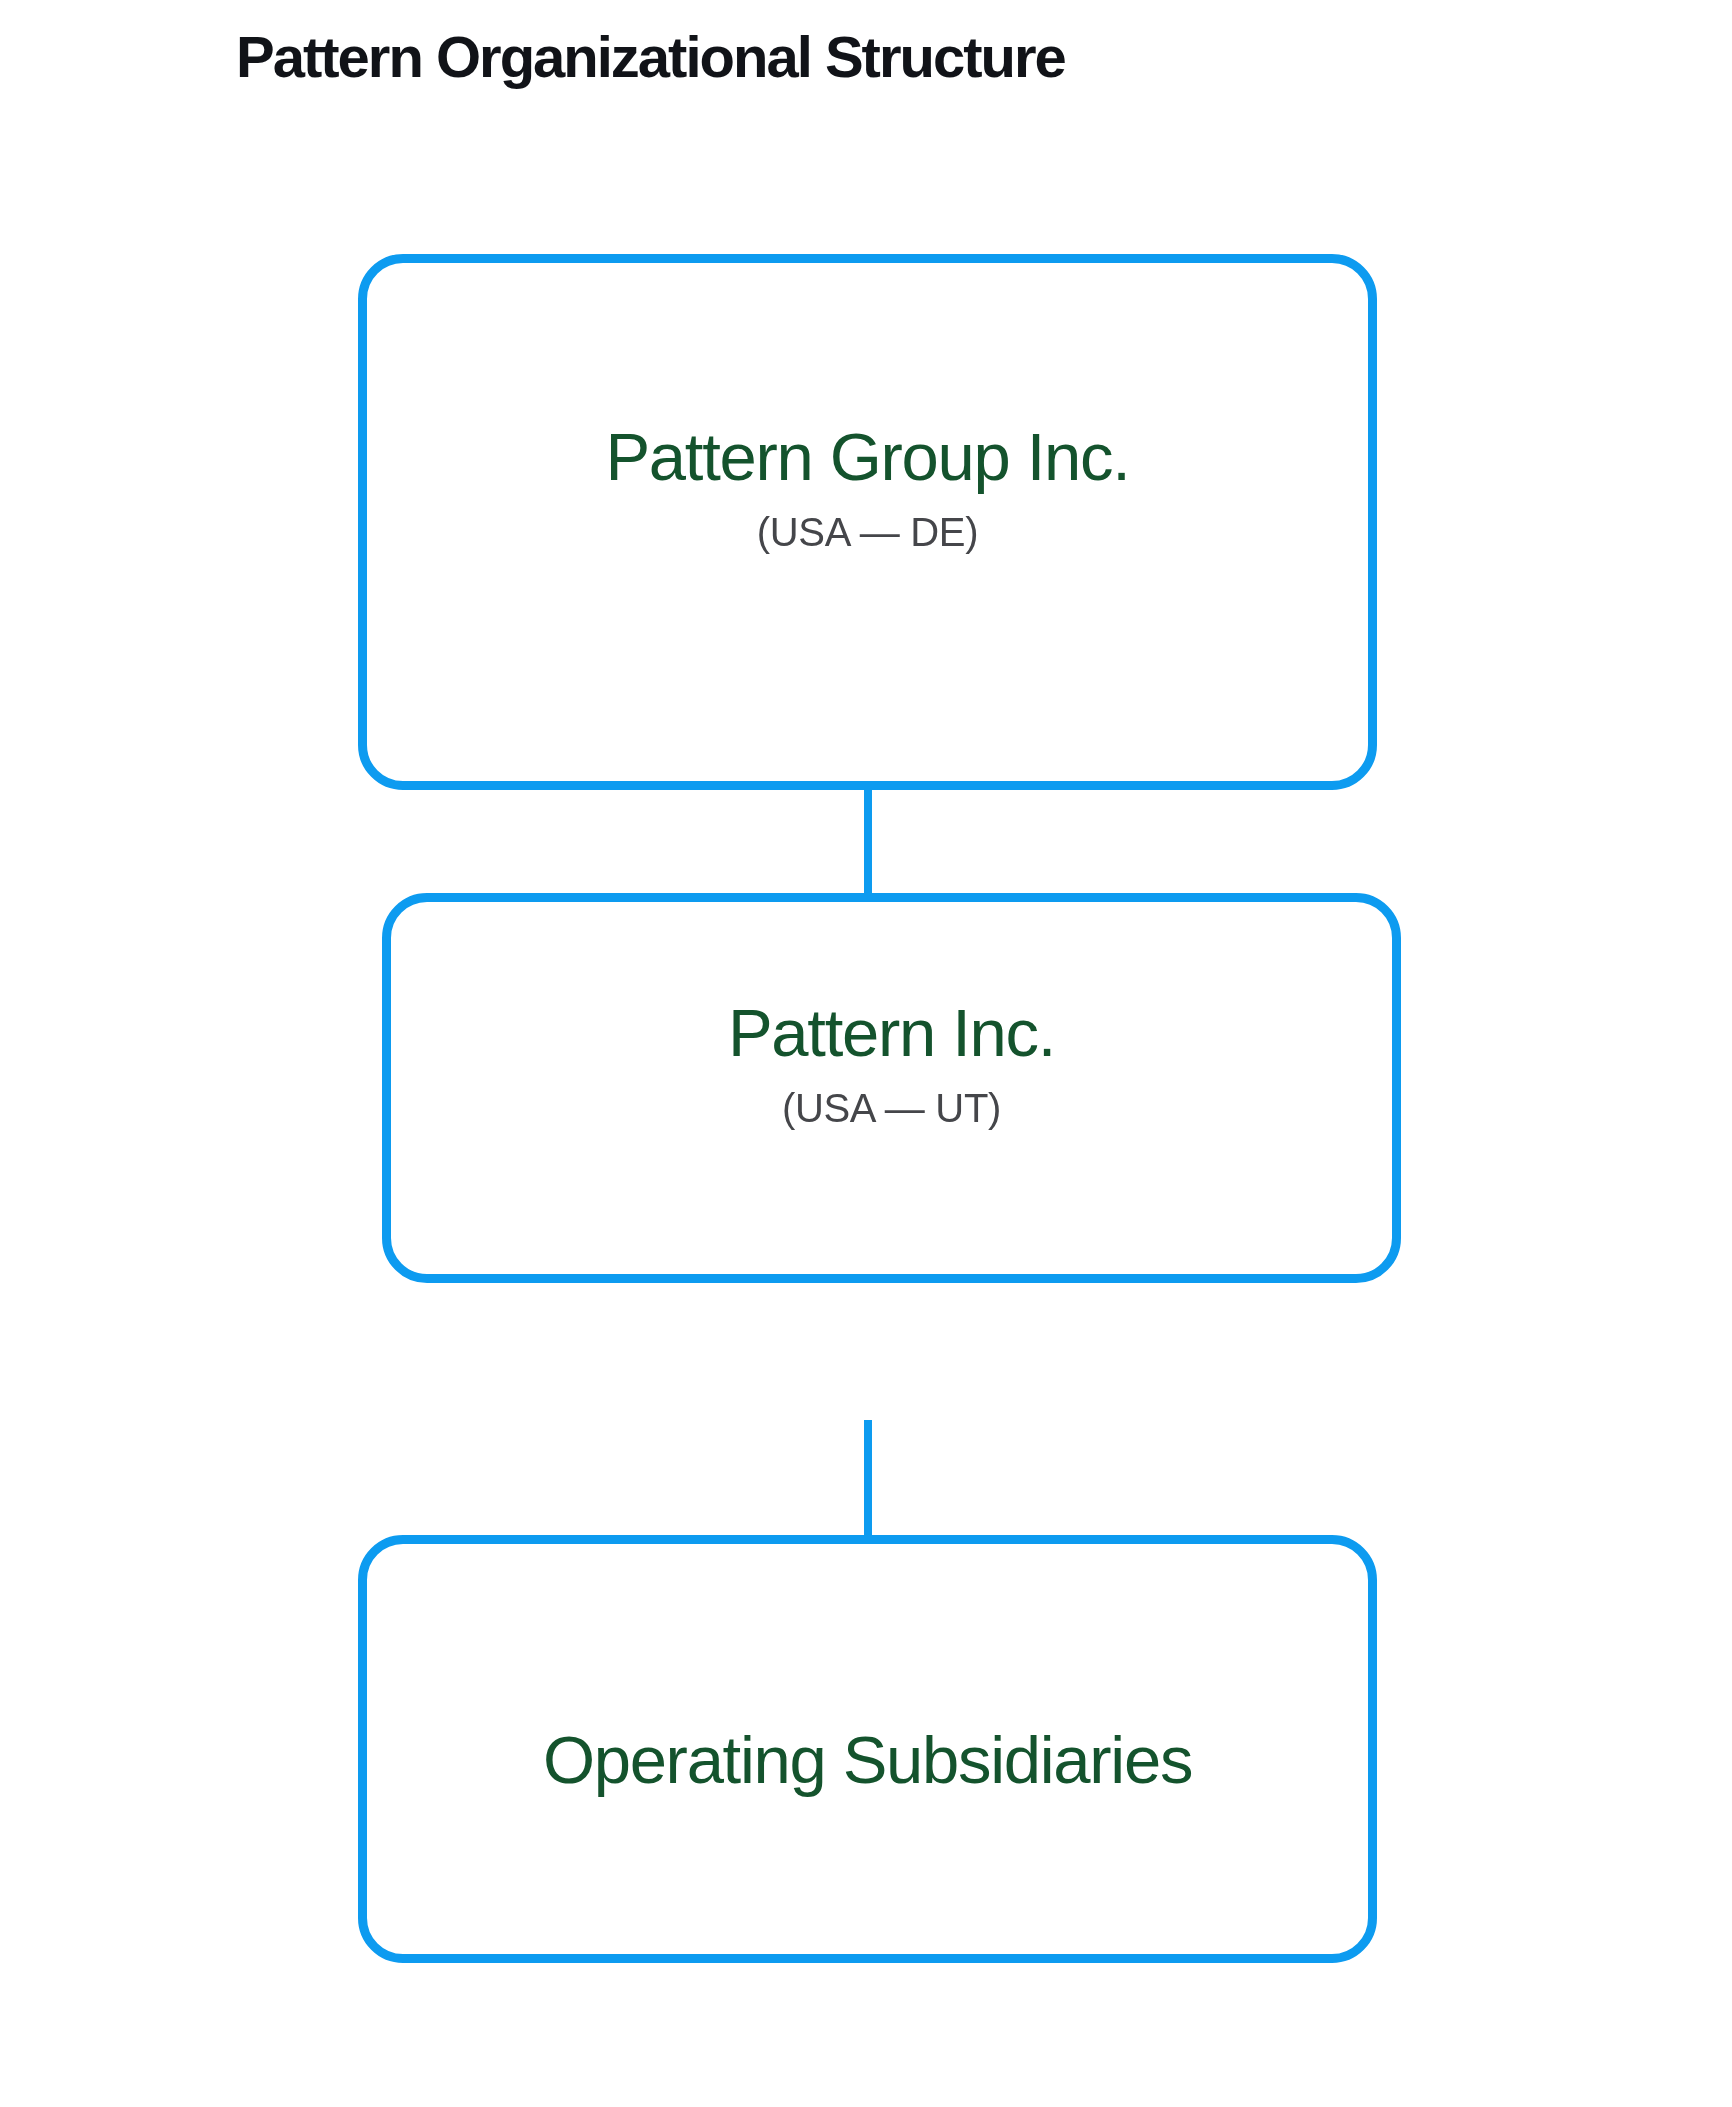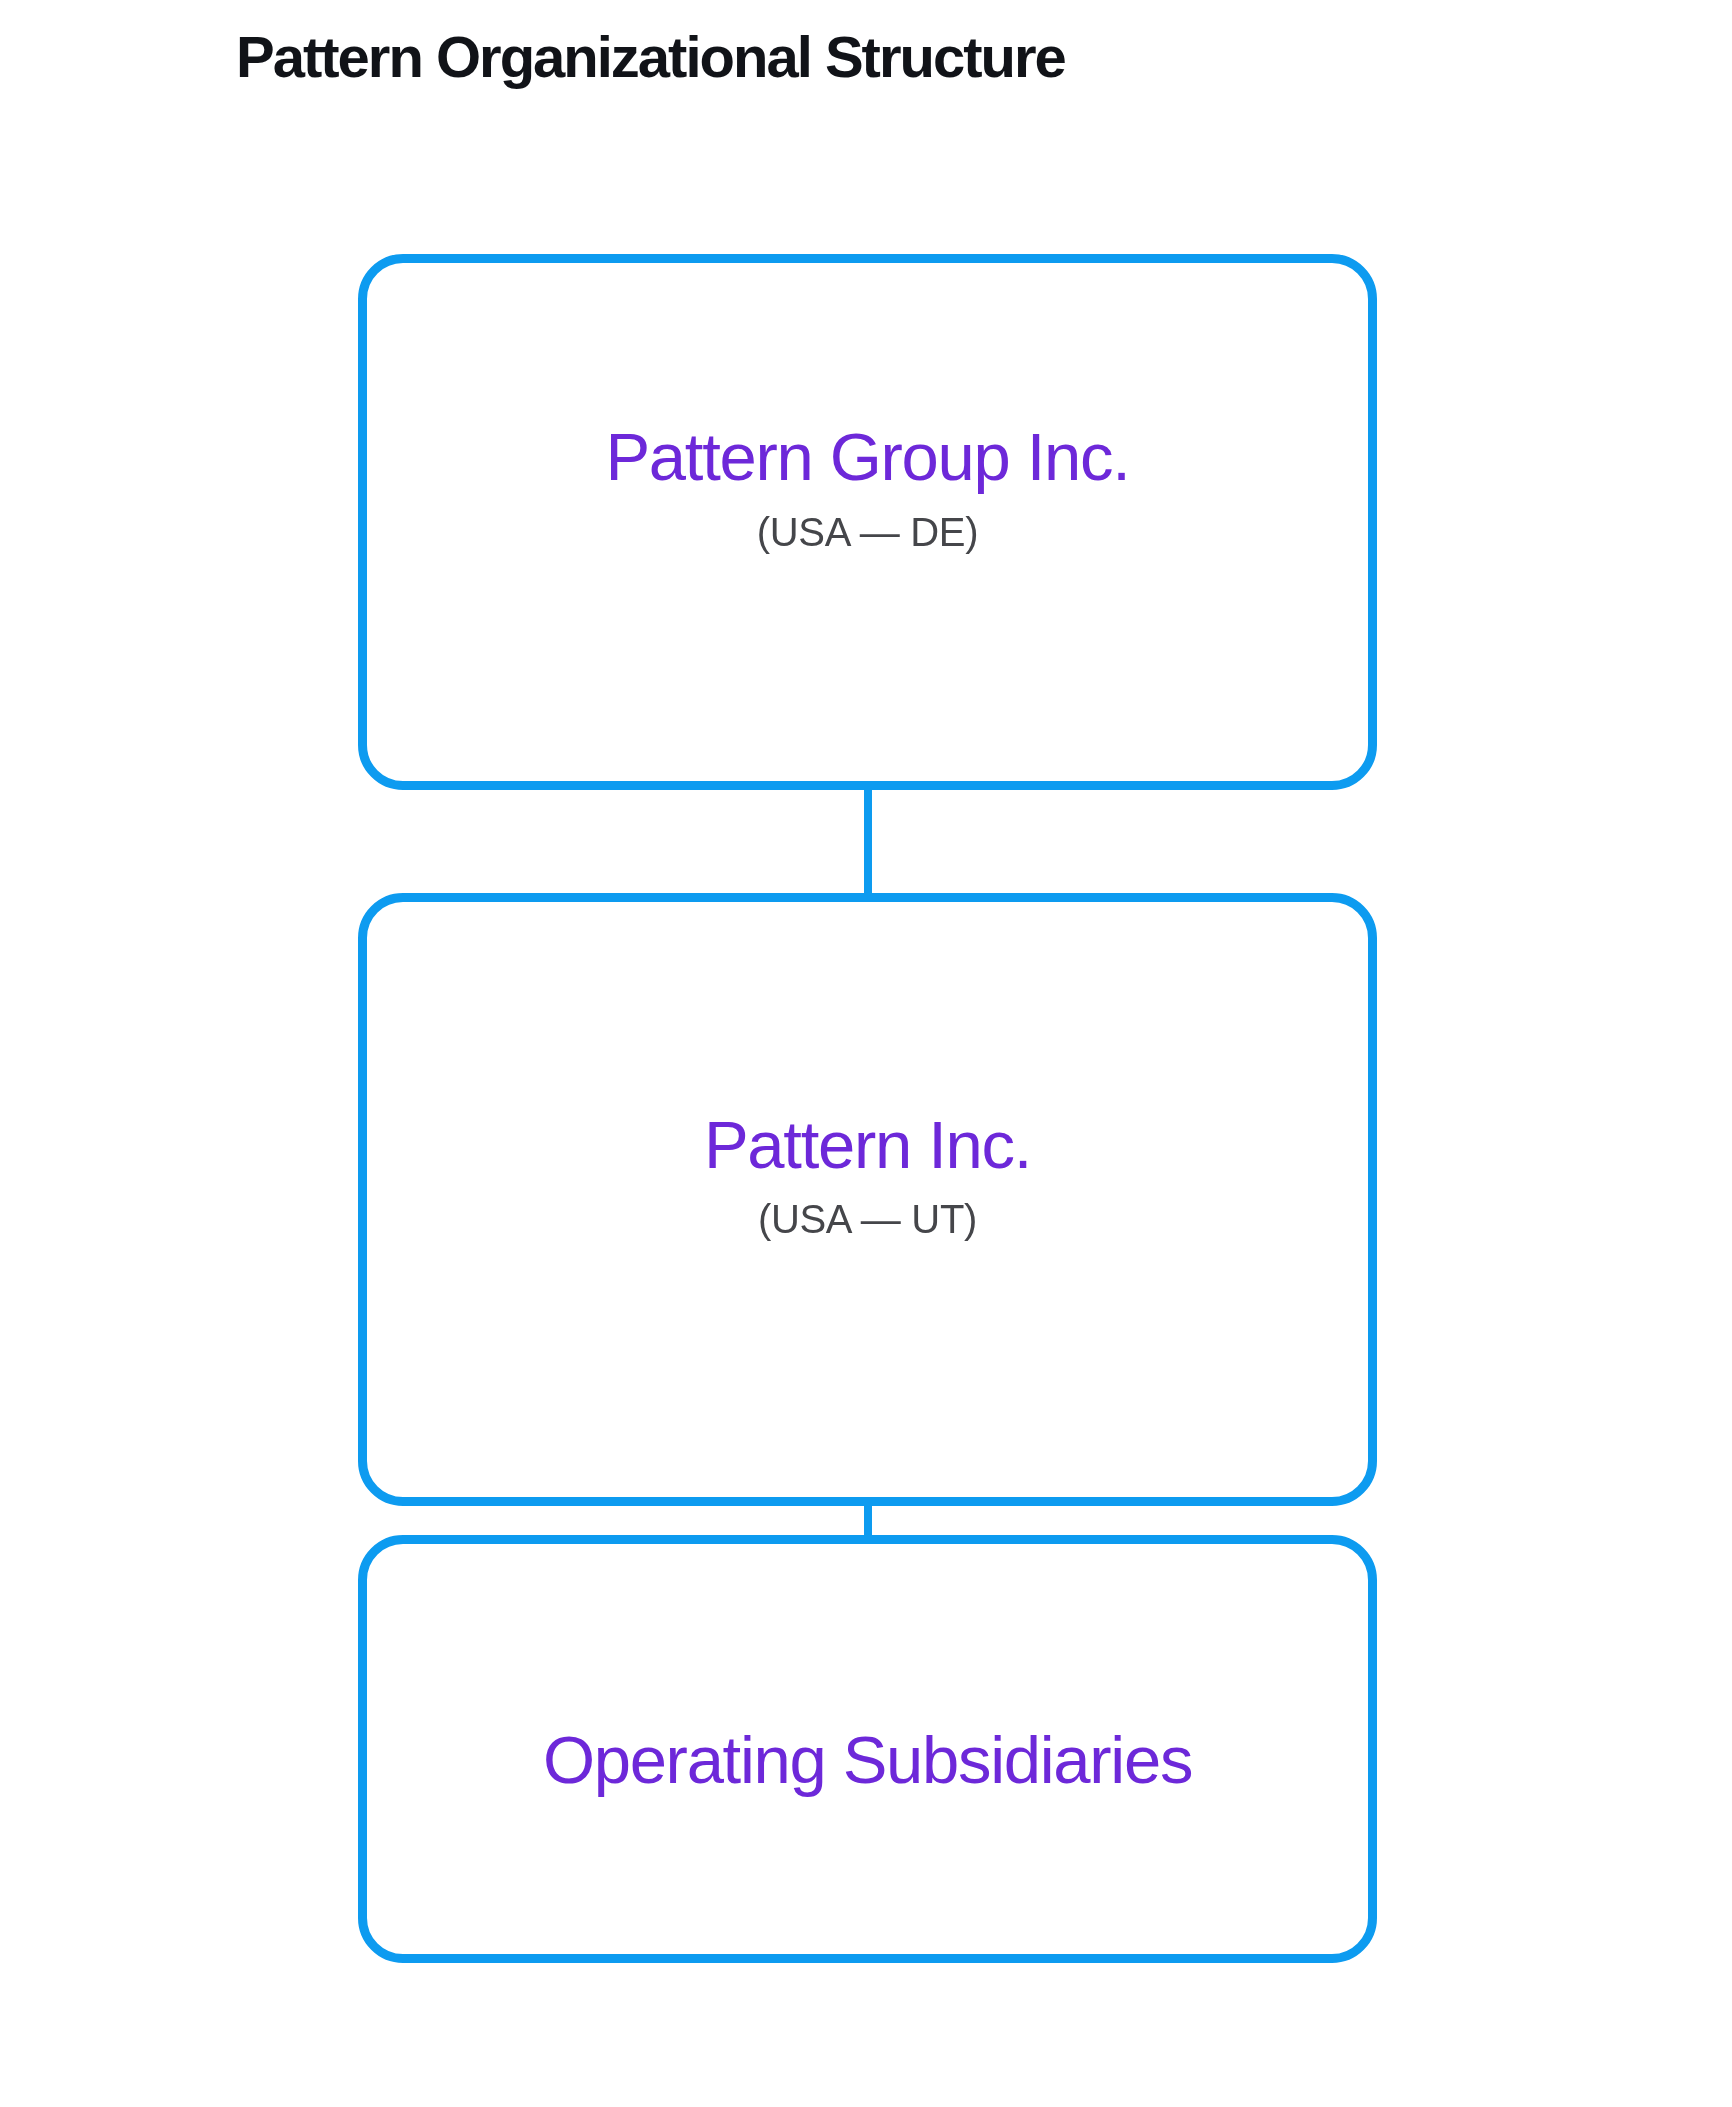--- a/index.html
+++ b/index.html
@@ -53,28 +53,28 @@
     border-radius: 45px;
     background: #ffffff;
     display: flex;
     flex-direction: column;
     align-items: center;
     justify-content: center;
     z-index: 2;
   }
 
   .node-1 { top: 254px;  height: 536px; padding-bottom: 68px; }
-  .node-2 { top: 893px; height: 613px; padding-bottom: 48px; }
+  .node-2 { top: 893px; height: 390px; padding-bottom: 48px; margin-left: 24px; }
   .node-3 { top: 1535px; height: 428px; padding-top: 22px; }
 
   .node-title {
     font-size: 67px;
     font-weight: 400;
     letter-spacing: -1.3px;
-    color: #6d28d9;
+    color: #14532d;
     line-height: 1.05;
     white-space: nowrap;
     text-align: center;
   }
 
   .node-subtitle {
     margin-top: 17.3px;
     font-size: 40px;
     font-weight: 400;
     letter-spacing: -0.3px;

